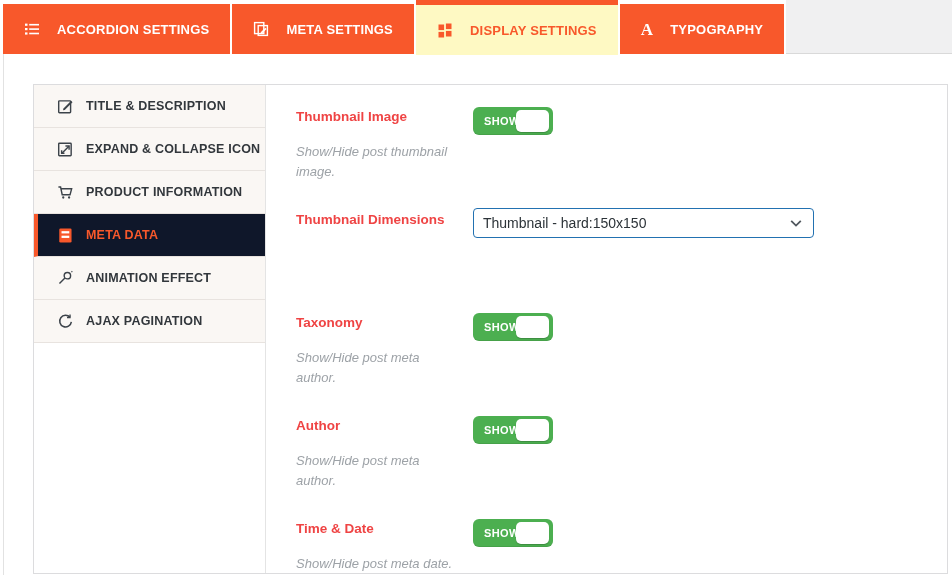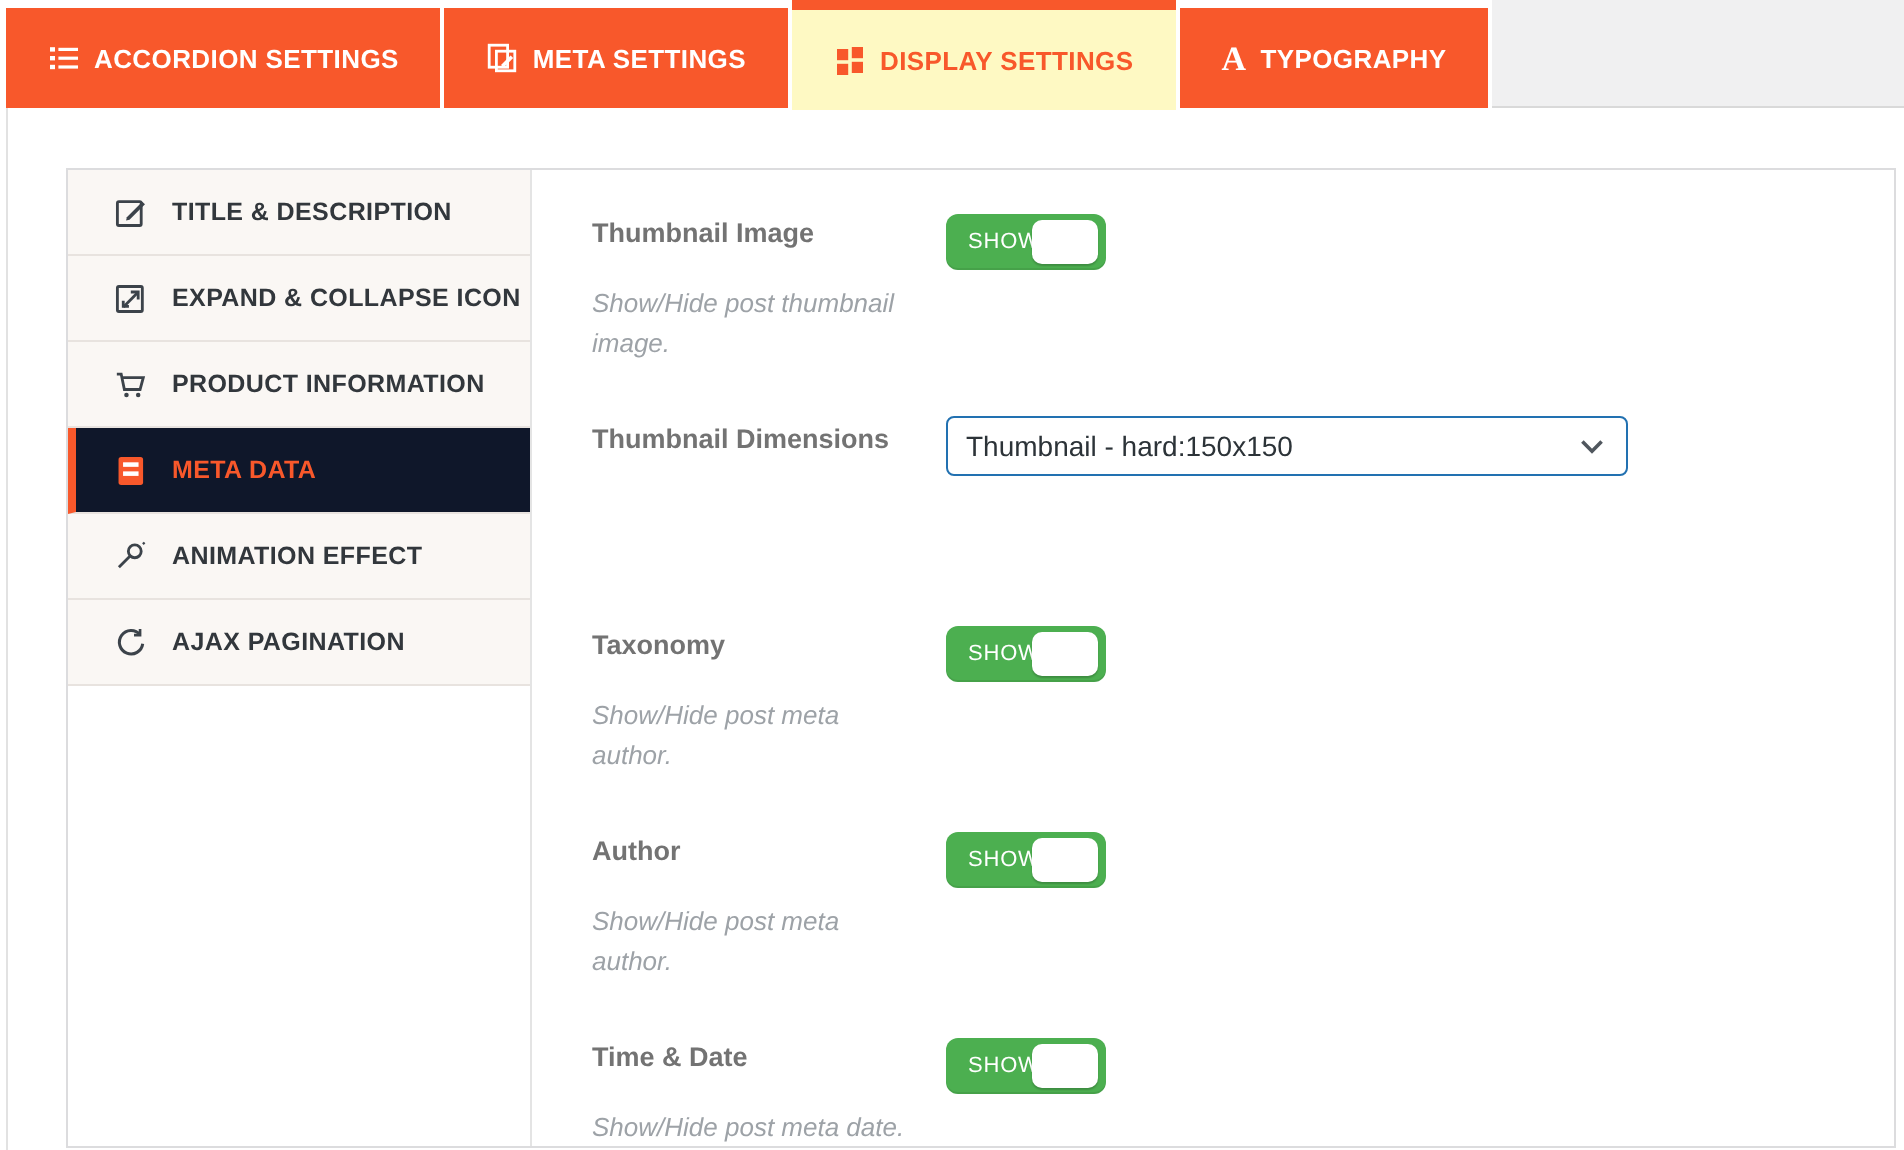--- a/index.html
+++ b/index.html
@@ -16,21 +16,21 @@
     overflow:hidden;
   }
   
   .tabbar{
     position:absolute;left:3px;top:0;right:0;
     display:flex;align-items:flex-start;height:55px;
   }
   .tab{
     margin-top:4px;height:50px;margin-right:2px;
     background:var(--accent);color:#fff;
-    display:flex;align-items:center;gap:7px;
+    display:flex;align-items:center;gap:17px;
     padding:0 21px;font-size:13px;font-weight:700;letter-spacing:.2px;
     cursor:pointer;white-space:nowrap;
   }
   .tab.active{
     margin-top:0;height:55px;background:#fef9c3;color:var(--accent);
     border-top:5px solid var(--accent);
   }
   .tab .ticon{display:flex;align-items:center;}
   .tab .ticon svg{width:16px;height:16px;display:block;}
   .ticon-a{font-family:"Liberation Serif",serif;font-size:17px;font-weight:700;line-height:1;}
@@ -56,35 +56,35 @@
   .side-item .sicon svg{width:17px;height:17px;display:block;}
   .side-item.active{
     background:#0f172a;border-left:4px solid var(--accent);
     padding-left:19px;color:var(--accent);
   }
   .side-item.active .sicon{color:var(--accent);}
   
   .content{flex:1;padding:22px 0 0 30px;overflow:hidden;}
   .row{display:flex;height:103px;}
   .row-info{width:177px;flex-shrink:0;}
-  .row-label{font-size:13.5px;font-weight:700;color:#737373;padding-top:2px;}
+  .row-label{font-size:13.5px;font-weight:700;color:#ef4444;padding-top:2px;}
   .row-desc{
     margin-top:18px;font-style:italic;font-size:13px;color:#9da2a7;
     line-height:1.55;padding-right:14px;
   }
   .row-control{flex:1;}
   
   .toggle{
     position:relative;width:80px;height:28px;border-radius:6px;
     background:var(--toggle-on);cursor:pointer;
     box-shadow:inset 0 -1px 0 rgba(0,0,0,.08);
   }
   .toggle-text{
     position:absolute;left:11px;top:50%;transform:translateY(-50%);
-    color:#fff;font-size:11px;font-weight:400;letter-spacing:.4px;
+    color:#fff;font-size:11px;font-weight:700;letter-spacing:.4px;
   }
   .toggle-knob{
     position:absolute;right:4px;top:3px;width:33px;height:22px;
     background:#fff;border-radius:5px;box-shadow:0 1px 1px rgba(0,0,0,.2);
   }
   
   .select{
     width:341px;height:30px;margin-top:-2px;background:#fff;
     border:1.5px solid var(--select-border);border-radius:4px;
     display:flex;align-items:center;justify-content:space-between;

